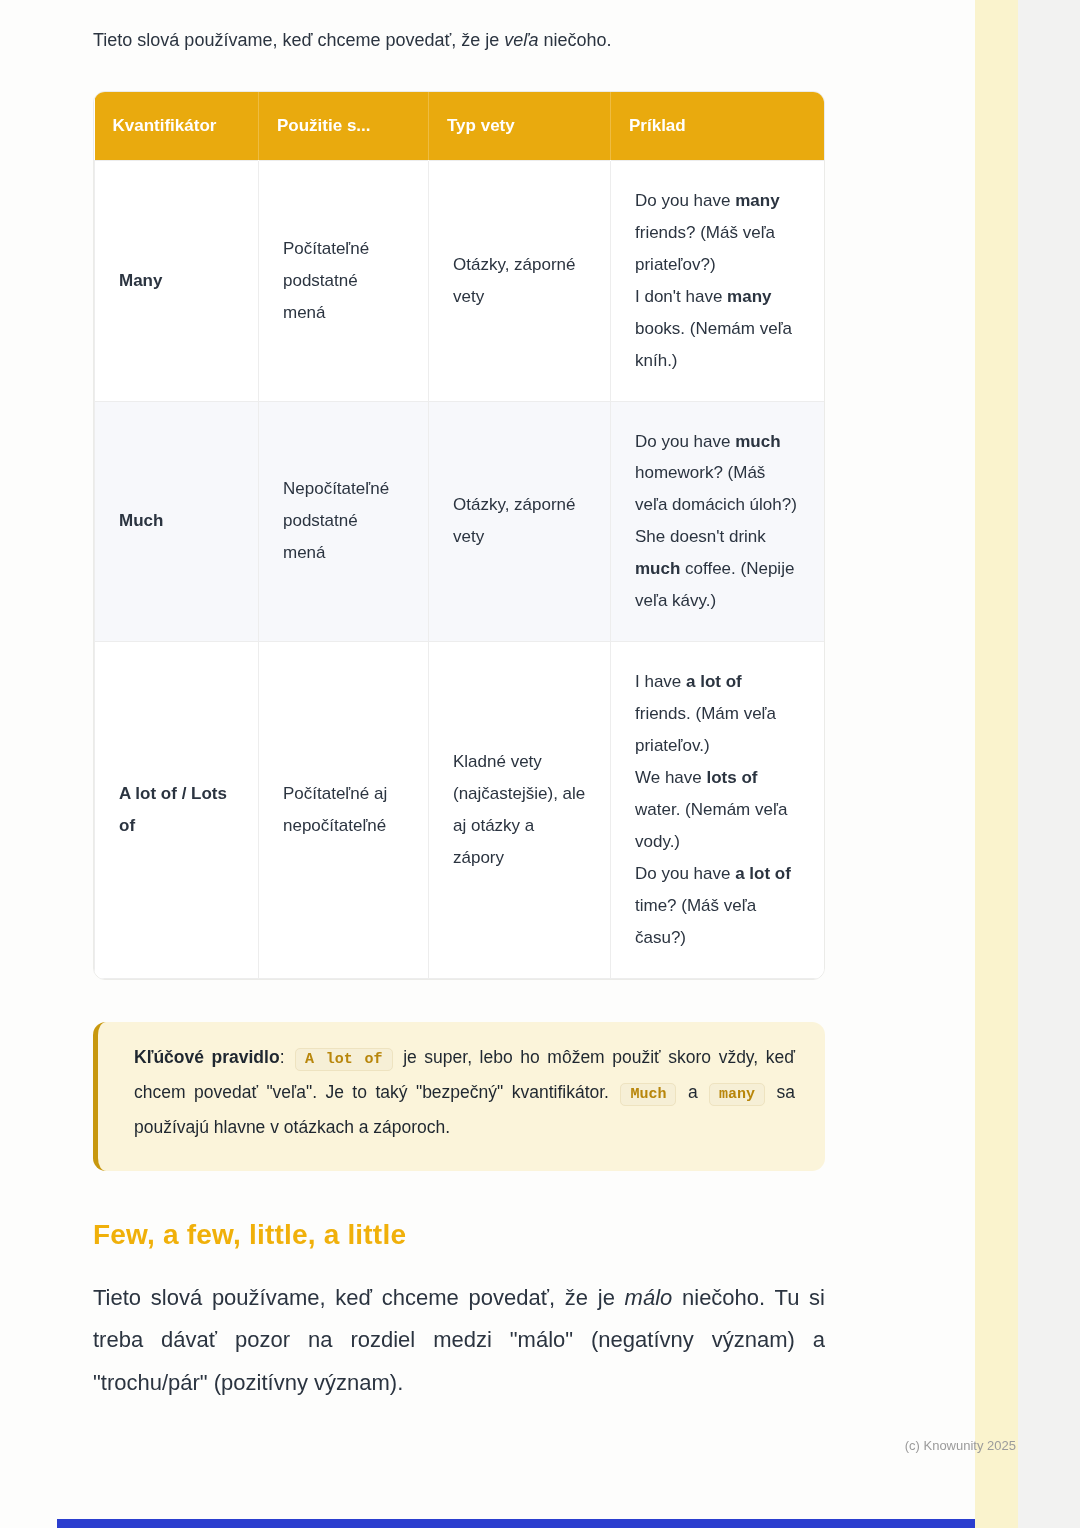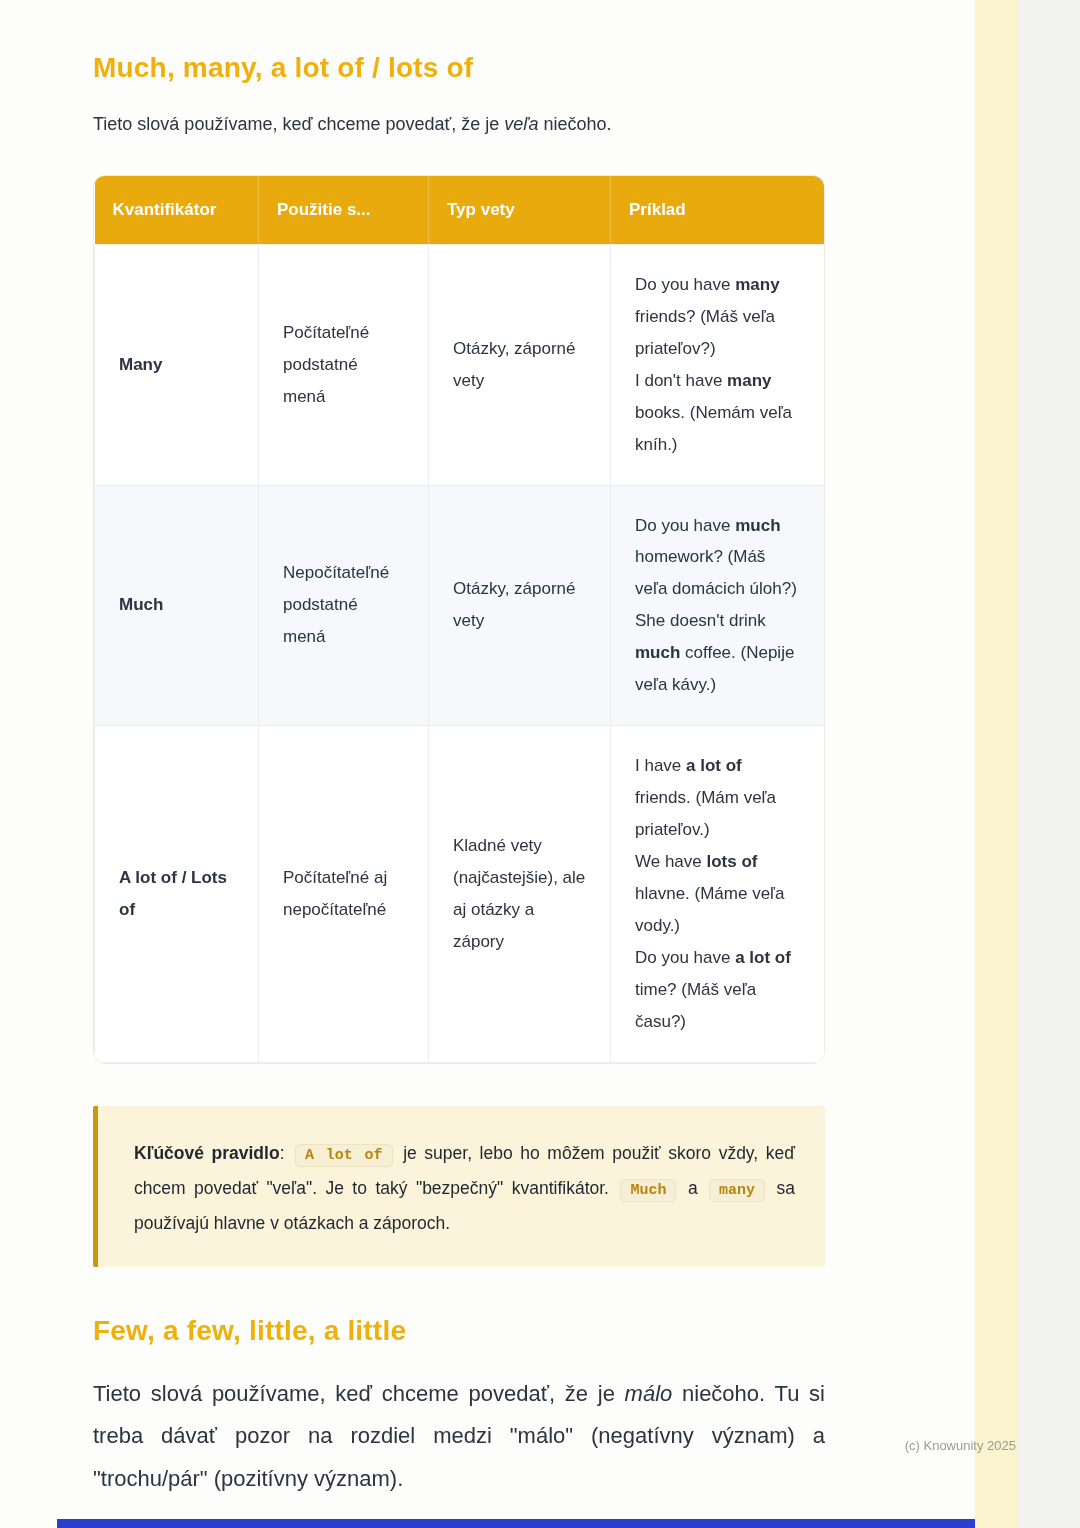--- a/index.html
+++ b/index.html
@@ -74,22 +74,22 @@
     color:var(--code-color,#b8860b);
     background:var(--code-bg,#f6efd6);
     border:1px solid #eee3c0;
     padding:2px 9px;border-radius:5px;
     white-space:nowrap;margin:0 3px;
   }
   .callout{
     margin-top:42px;
     background:var(--callout-bg,#fbf4da);
     border-left:5px solid var(--callout-border,#c8980e);
-    border-radius:2px;
-    padding:30px 30px 26px 36px;
+    border-radius:13px;
+    padding:18px 30px 26px 36px;
   }
   .callout p{
     margin:0;font-size:17.5px;line-height:2.0;
     color:#1f2730;text-align:justify;
   }
   .para{
     font-size:22px;color:var(--text,#2b3440);
     line-height:1.93;margin:26px 0 0;
   }
   .justify{text-align:justify;}
@@ -110,21 +110,20 @@
     position:absolute;left:57px;bottom:0;width:918px;height:9px;
     background:var(--blue-bar,#2b3ecf);z-index:2;
   }
 </style>
 </head>
 <body>
 
 <div class="page">
   <div class="content">
 
-    <h1 class="section-title">Much, many, a lot of / lots of</h1>
 
     <p class="intro"><span>Tieto slová používame, keď chceme povedať, že je </span><span class="seg-italic">veľa</span><span> niečoho.</span></p>
 
     <div class="table-wrap">
       <table>
         <colgroup>
             <col class="c1">
             <col class="c2">
             <col class="c3">
             <col class="c4">
@@ -147,21 +146,21 @@
           <tr>
             <td class="q">Much</td>
             <td>Nepočítateľné podstatné mená</td>
             <td>Otázky, záporné vety</td>
             <td class="example"><span>Do you have </span><span class="seg-bold">much</span><span> homework? (Máš veľa domácich úloh?)</span><br><span>She doesn't drink </span><span class="seg-bold">much</span><span> coffee. (Nepije veľa kávy.)</span></td>
           </tr>
           <tr>
             <td class="q">A lot of / Lots of</td>
             <td>Počítateľné aj nepočítateľné</td>
             <td>Kladné vety (najčastejšie), ale aj otázky a zápory</td>
-            <td class="example"><span>I have </span><span class="seg-bold">a lot of</span><span> friends. (Mám veľa priateľov.)</span><br><span>We have </span><span class="seg-bold">lots of</span><span> hlavne. (Máme veľa vody.)</span><br><span>Do you have </span><span class="seg-bold">a lot of</span><span> time? (Máš veľa času?)</span></td>
+            <td class="example"><span>I have </span><span class="seg-bold">a lot of</span><span> friends. (Mám veľa priateľov.)</span><br><span>We have </span><span class="seg-bold">lots of</span><span> water. (Nemám veľa vody.)</span><br><span>Do you have </span><span class="seg-bold">a lot of</span><span> time? (Máš veľa času?)</span></td>
           </tr>
         </tbody>
       </table>
     </div>
 
     <div class="callout">
       <p><span class="seg-bold">Kľúčové pravidlo</span><span>: </span><span class="seg-code">A lot of</span><span> je super, lebo ho môžem použiť skoro vždy, keď chcem povedať "veľa". Je to taký "bezpečný" kvantifikátor. </span><span class="seg-code">Much</span><span> a </span><span class="seg-code">many</span><span> sa používajú hlavne v otázkach a záporoch.</span></p>
     </div>
 
     <h1 class="section-title second">Few, a few, little, a little</h1>

